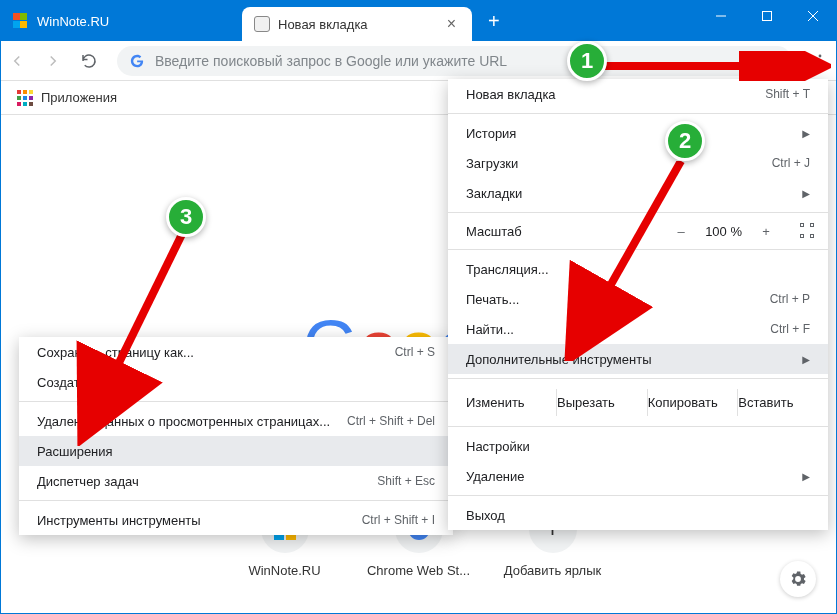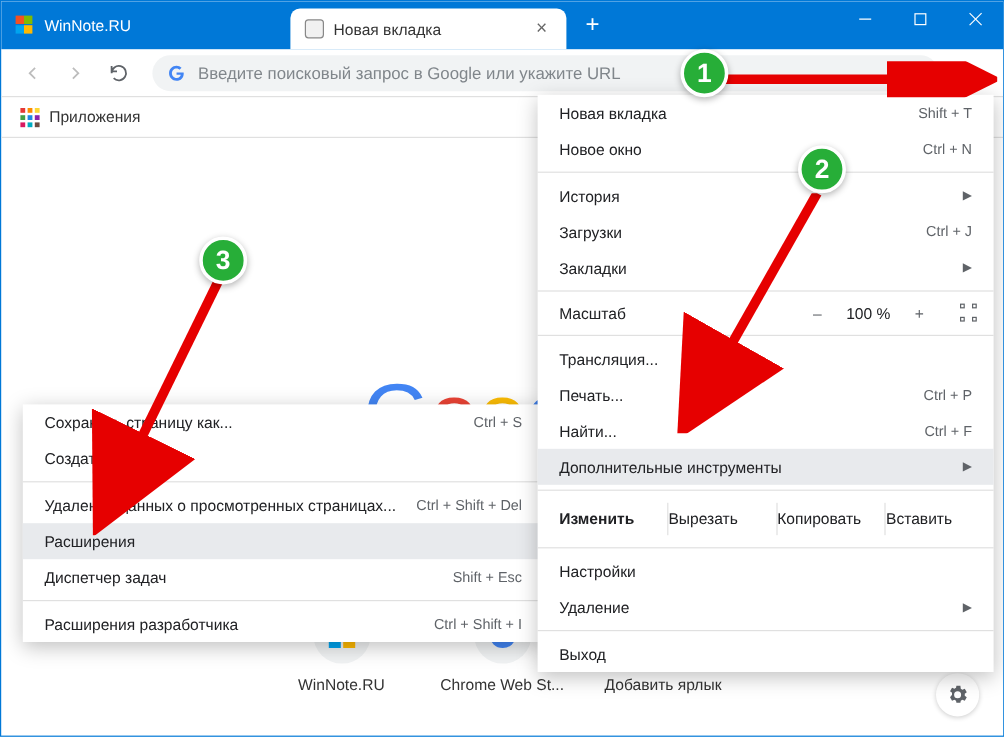--- a/index.html
+++ b/index.html
@@ -13,21 +13,21 @@
   .tab { background: #fff; height: 34px; margin-top: 6px; border-radius: 8px 8px 0 0; display: flex; align-items: center; padding: 0 12px; width: 230px; position: relative; }
   .tab-icon { width: 16px; height: 16px; border: 1px solid #888; border-radius: 3px; margin-right: 8px; background: #f1f1f1; }
   .tab-title { font-size: 13px; color: #333; flex: 1; }
   .tab-close { color: #666; font-size: 16px; cursor: pointer; padding: 0 4px; }
   .newtab-btn { color: #fff; font-size: 20px; margin-left: 16px; cursor: pointer; }
   .win-controls { position: absolute; right: 0; top: 0; display: flex; }
   .win-btn { width: 46px; height: 30px; display: flex; align-items: center; justify-content: center; color: #fff; }
   .win-btn svg { width: 12px; height: 12px; }
 
   
-  .toolbar { height: 40px; display: flex; align-items: center; padding: 0 10px; border-bottom: 1px solid #e0e0e0; gap: 4px; }
+  .toolbar { height: 40px; display: flex; align-items: center; padding: 0 0; border-bottom: 1px solid #e0e0e0; gap: 4px; }
   .nav-btn { width: 32px; height: 32px; display: flex; align-items: center; justify-content: center; color: #5f6368; border-radius: 50%; }
   .nav-btn.disabled { color: #bdbdbd; }
   .omnibox { flex: 1; height: 30px; background: #f1f3f4; border-radius: 15px; display: flex; align-items: center; padding: 0 12px; margin: 0 8px; }
   .omnibox-icon { width: 16px; height: 16px; margin-right: 10px; }
   .omnibox-text { color: #80868b; font-size: 14px; }
   .menu-dots { width: 32px; height: 32px; display: flex; align-items: center; justify-content: center; color: #5f6368; }
 
   
   .bookmark-bar { height: 34px; display: flex; align-items: center; padding: 0 16px; border-bottom: 1px solid #e0e0e0; font-size: 13px; color: #333; gap: 8px; }
   .apps-icon { display: grid; grid-template-columns: repeat(3,4px); grid-template-rows: repeat(3,4px); gap: 2px; }
@@ -57,21 +57,21 @@
   .menu-item .shortcut-key { color: #5f6368; font-size: 12px; }
   .menu-item .arrow { color: #5f6368; margin-left: 8px; font-size: 10px; }
   .menu-sep { height: 1px; background: #e0e0e0; margin: 4px 0; }
   .menu-zoom { display: flex; align-items: center; justify-content: space-between; padding: 6px 12px 6px 18px; }
   .menu-zoom-controls { display: flex; align-items: center; gap: 12px; }
   .zoom-btn { width: 24px; text-align: center; color: #5f6368; }
   .zoom-val { font-size: 13px; }
   .fs-icon { width: 16px; height: 16px; display:flex; flex-wrap:wrap; gap:6px; margin-left:10px;}
   .fs-icon span { width:4px; height:4px; border:1px solid #5f6368; }
   .menu-edit { display: flex; align-items: center; padding: 6px 0 6px 18px; }
-  .menu-edit-label { width: 90px; font-weight: bold; }
+  .menu-edit-label { width: 90px; }
   .menu-edit-btn { flex: 1; text-align: left; border-left: 1px solid #e0e0e0; padding: 6px 0; font-size: 13px; }
 
   
   .submenu { position: absolute; left: 18px; top: 336px; width: 434px; background: #fff; box-shadow: 0 4px 16px rgba(0,0,0,0.25); font-size: 13px; color: #202124; z-index: 40; }
   .sub-item { height: 30px; display: flex; align-items: center; padding: 0 18px; justify-content: space-between; }
   .sub-item.hover { background: #e8eaed; }
   .sub-item .shortcut-key { color: #5f6368; font-size: 12px; }
   .cursor-arrow { position: absolute; width: 14px; height: 20px; }
 
   
@@ -202,24 +202,20 @@
         <path fill="currentColor" d="M19.14 12.94a7.07 7.07 0 000-1.88l2.03-1.58-2-3.46-2.39.96a7.03 7.03 0 00-1.62-.94L14.8 3h-4l-.36 2.04c-.58.24-1.12.55-1.62.94l-2.39-.96-2 3.46 2.03 1.58a7.07 7.07 0 000 1.88L4.43 14.5l2 3.46 2.39-.96c.5.39 1.04.7 1.62.94L10.8 20h4l.36-2.04c.58-.24 1.12-.55 1.62-.94l2.39.96 2-3.46-2.03-1.58zM12 15.5A3.5 3.5 0 1115.5 12 3.5 3.5 0 0112 15.5z"></path>
       </svg>
   </div>
 </div>
 
 <div class="menu">
   <div class="menu-item">
       <span>Новая вкладка</span>
       <span class="shortcut-key">Shift + T</span>
     </div>
-  <div class="menu-item">
-      <span>Новое окно</span>
-      <span class="shortcut-key">Ctrl + N</span>
-    </div>
   <div class="menu-sep"></div>
   <div class="menu-item">
       <span>История</span>
       <span class="arrow">▶</span>
     </div>
   <div class="menu-item">
       <span>Загрузки</span>
       <span class="shortcut-key">Ctrl + J</span>
     </div>
   <div class="menu-item">
@@ -293,21 +289,21 @@
     </div>
   <div class="sub-item hover">
       <span>Расширения</span>
     </div>
   <div class="sub-item">
       <span>Диспетчер задач</span>
       <span class="shortcut-key">Shift + Esc</span>
     </div>
   <div class="menu-sep"></div>
   <div class="sub-item">
-      <span>Расширения разработчика</span>
+      <span>Инструменты инструменты</span>
       <span class="shortcut-key">Ctrl + Shift + I</span>
     </div>
 </div>
 
 <svg class="cursor-arrow" style="left:118px; top:436px" viewBox="0 0 14 20">
     <path d="M0 0 L0 15 L4 12 L7 18 L9 17 L6 11 L11 11 Z" fill="#fff" stroke="#000" stroke-width="1"></path>
   </svg>
 
 <svg class="anno-arrow" style="left:600px; top:50px; width:230px; height:30px">
   <defs>

